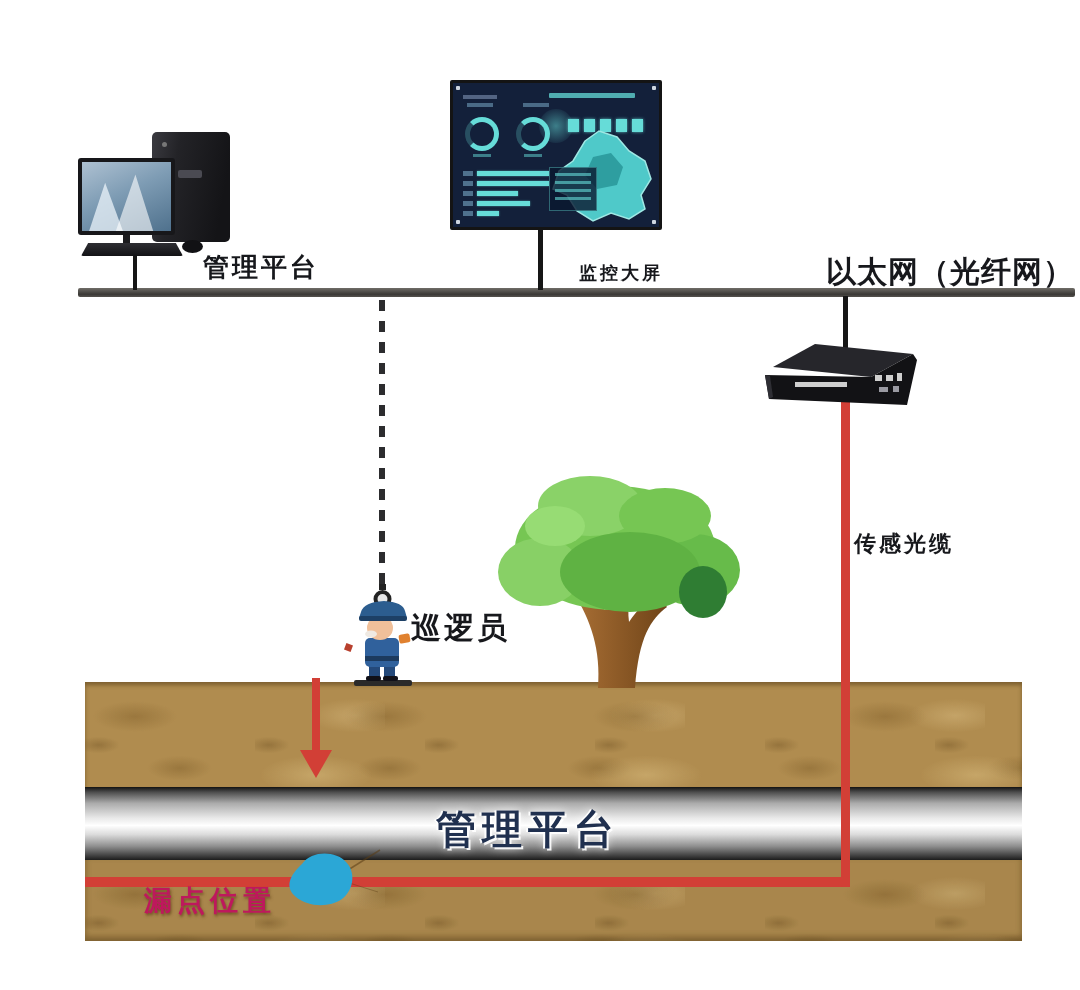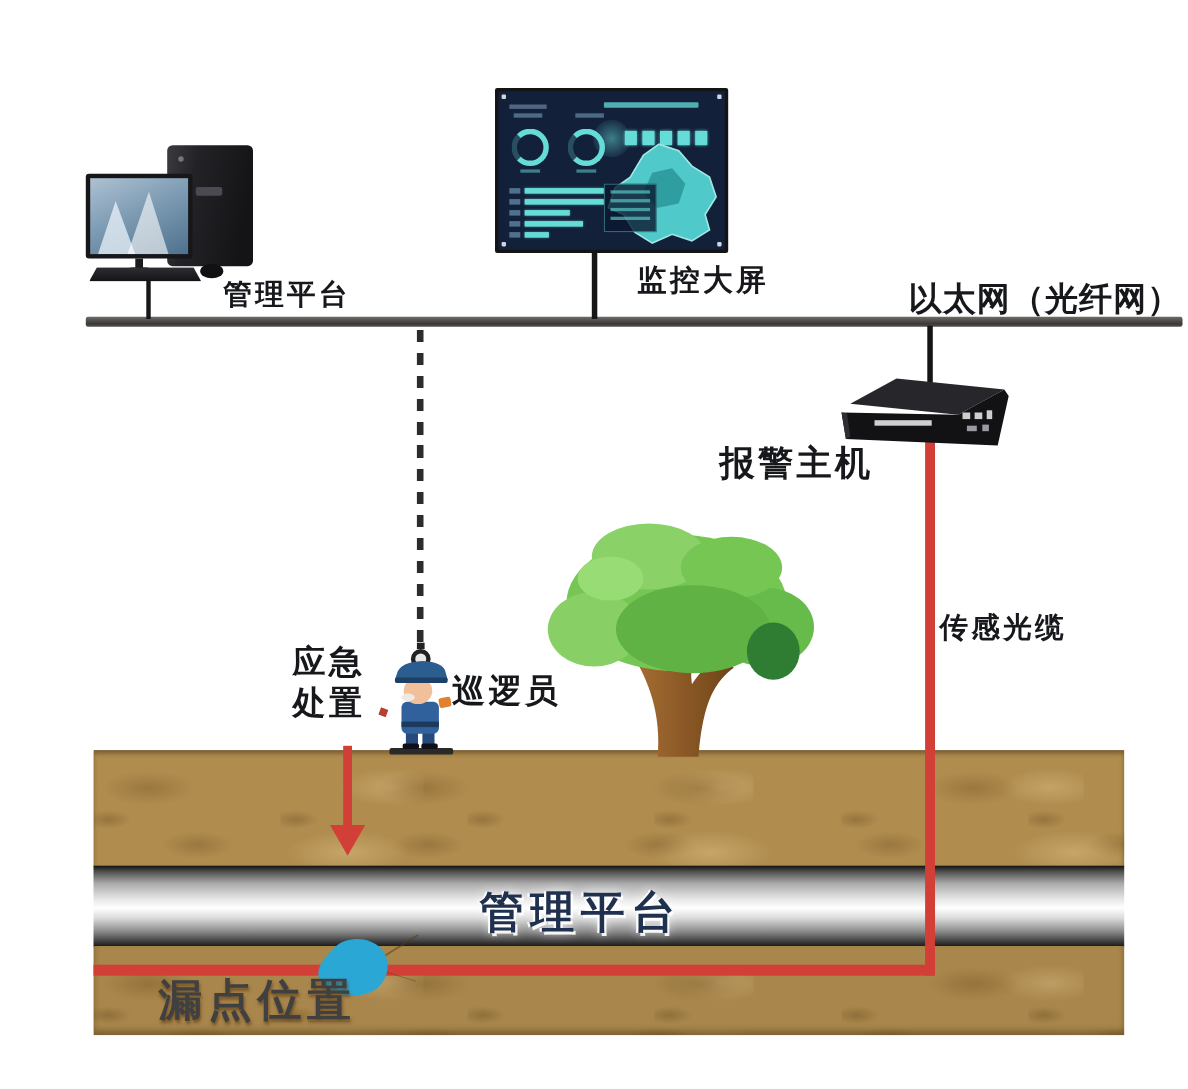--- a/index.html
+++ b/index.html
@@ -82,21 +82,21 @@
       radial-gradient(ellipse 66px 24px at 90% 24%,rgba(226,198,140,.4) 0%,transparent 70%),
       radial-gradient(ellipse 30px 12px at 8% 70%,rgba(100,70,26,.35) 0%,transparent 70%);
     background-size:250px 115px,330px 150px,210px 105px,300px 140px,170px 90px;}
   .soil-upper{left:85px;top:682px;width:937px;height:106px;box-shadow:inset 0 3px 4px rgba(70,48,14,.5);}
   .soil-lower{left:85px;top:860px;width:937px;height:81px;filter:brightness(.96);
       box-shadow:inset 0 -4px 6px rgba(70,48,14,.45);}
   .pipe{left:85px;top:787px;width:937px;height:74px;background:linear-gradient(to bottom,
       #121212 0%,#4e4e4e 7%,#ababab 22%,#e9e9e9 42%,#ffffff 52%,#dcdcdc 64%,#8f8f8f 80%,#3f3f3f 93%,#141414 100%);}
   .pipe-label{left:436px;top:802px;font-size:40px;color:#20304f;letter-spacing:6px;
       text-shadow:-2px 0 0 rgba(255,255,255,.95),2px 2px 0 rgba(255,255,255,.9),0 0 10px rgba(255,255,255,.9);}
-  .leak-label{left:144px;top:882px;font-size:40px;color:#404040;letter-spacing:5px;
+  .leak-label{left:144px;top:882px;font-size:28px;color:#be185d;letter-spacing:5px;
       text-shadow:1px 2px 3px rgba(90,60,20,.7);}
 
   
   .arrow-shaft{left:312px;top:678px;width:8px;height:74px;background:var(--cable-red);}
   .arrow-head{left:300px;top:750px;width:0;height:0;border-left:16px solid transparent;
       border-right:16px solid transparent;border-top:28px solid var(--cable-red);}
 
   .speck1{left:345px;top:644px;width:7px;height:7px;background:#b8402e;transform:rotate(20deg);}
   .speck2{left:399px;top:634px;width:11px;height:9px;background:#e0812f;border-radius:2px;transform:rotate(-10deg);}
 
@@ -186,49 +186,44 @@
         <path d="M60,30 L78,26 L90,40 L84,58 L64,62 L52,48 Z" fill="#2e9ea0"></path>
       </svg>
       <div class="dash-panel">
           <i></i>
           <i></i>
           <i></i>
           <i></i>
         </div>
     </div>
   </div>
-  <div class="lbl" style="left:579px;top:237px;font-size:27px;">监控大屏</div>
+  <div class="lbl" style="left:579px;top:261px;font-size:18px;">监控大屏</div>
 
   <div class="lbl" style="left:826px;top:252px;font-size:30px;letter-spacing:1px;">以太网（光纤网）</div>
 
   <svg class="abs" style="left:755px;top:335px;" width="170" height="78" viewBox="0 0 170 78">
     <polygon points="18,32 60,9 158,19 116,42" fill="#26262b"></polygon>
     <path d="M10,40 L116,42 L158,19 L162,25 L152,70 L14,64 Z" fill="#121215"></path>
     <path d="M10,40 L14,64 L18,62 L15,41 Z" fill="#2e2e34"></path>
     <rect x="40" y="47" width="52" height="5" fill="#6a6a72" class="host-label-ports"></rect>
     <rect x="120" y="40" width="7" height="6" fill="#cfcfcf"></rect>
     <rect x="131" y="40" width="7" height="6" fill="#cfcfcf"></rect>
     <rect x="142" y="38" width="5" height="8" fill="#cfcfcf"></rect>
     <rect x="124" y="52" width="9" height="5" fill="#9a9aa2"></rect>
     <rect x="138" y="51" width="6" height="6" fill="#9a9aa2"></rect>
   </svg>
-  <div class="lbl" style="left:654px;top:400px;font-size:32px;">报警主机</div>
-
-  <div class="lbl" style="left:854px;top:529px;font-size:26px;margin-top:24px;">传感光缆</div>
+
+  <div class="lbl" style="left:854px;top:529px;font-size:22px;">传感光缆</div>
 
   <div class="abs dashed"></div>
   <svg class="abs" style="left:368px;top:584px;" width="30" height="26" viewBox="0 0 30 26">
     <rect x="11" y="0" width="7" height="6" fill="#222"></rect>
     <circle cx="14.5" cy="15" r="7" fill="#e8e8e8" stroke="#222" stroke-width="4"></circle>
   </svg>
 
-  <div class="lbl emg" style="left:266px;top:584px;">
-    <div>应急</div>
-    <div>处置</div>
-  </div>
   <div class="lbl" style="left:411px;top:608px;font-size:30px;">巡逻员</div>
 
   <svg class="abs" style="left:352px;top:596px;" width="64" height="92" viewBox="0 0 64 92">
     <rect x="2" y="84" width="58" height="6" rx="2" fill="#2a2a2a"></rect>
     <rect x="17" y="68" width="11" height="16" fill="#24497a"></rect>
     <rect x="32" y="68" width="11" height="16" fill="#24497a"></rect>
     <rect x="14" y="80" width="15" height="5" rx="2" fill="#101018"></rect>
     <rect x="31" y="80" width="15" height="5" rx="2" fill="#101018"></rect>
     <rect x="13" y="42" width="34" height="29" rx="5" fill="#30619c"></rect>
     <rect x="13" y="60" width="34" height="5" fill="#1c3a5e"></rect>

